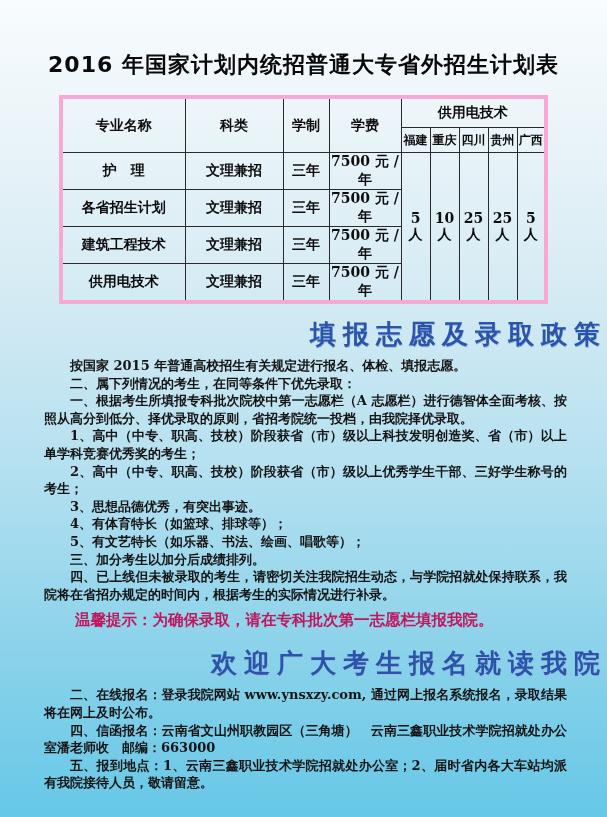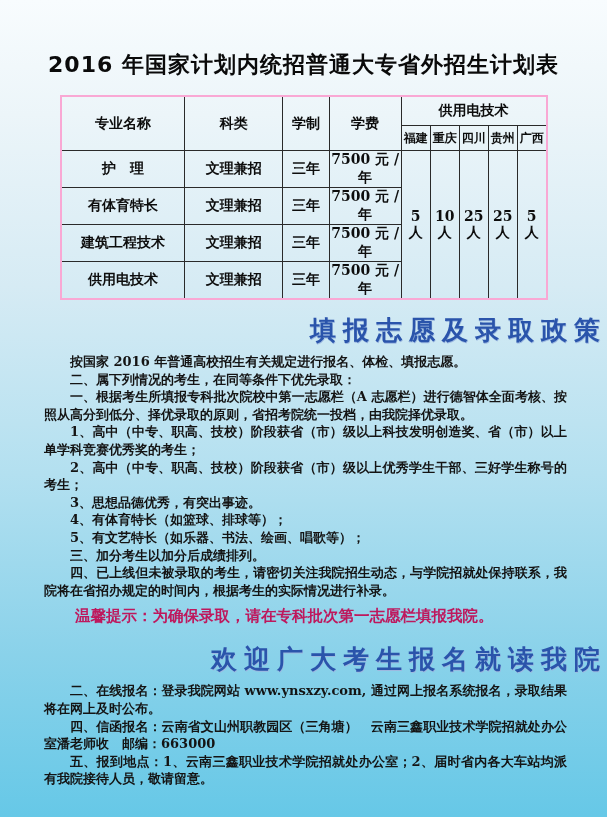--- a/index.html
+++ b/index.html
@@ -23,21 +23,21 @@
     font-size: 22px;
     letter-spacing: 1px;
     color: #0a0a0a;
   }
 
   table.plan {
     border-collapse: collapse;
     margin: 15px auto 0 auto;
     table-layout: fixed;
     width: 488px;
-    border: 2px solid #f9a8d4;
+    border: 4px solid #f9a8d4;
   }
   table.plan th, table.plan td {
     border: 1px solid #2a2a2a;
     text-align: center;
     vertical-align: middle;
     font-weight: bold;
     padding: 0;
     font-size: 14px;
     color: #0d0d0d;
     background: transparent;
@@ -120,21 +120,21 @@
         <td>文理兼招</td>
         <td>三年</td>
         <td>7500 元 / 年</td>
         <td class="count" rowspan="4">5 人</td>
         <td class="count" rowspan="4">10 人</td>
         <td class="count" rowspan="4">25 人</td>
         <td class="count" rowspan="4">25 人</td>
         <td class="count" rowspan="4">5 人</td>
       </tr>
       <tr class="body-row">
-        <td>有体育特长</td>
+        <td>各省招生计划</td>
         <td>文理兼招</td>
         <td>三年</td>
         <td>7500 元 / 年</td>
       </tr>
       <tr class="body-row">
         <td>建筑工程技术</td>
         <td>文理兼招</td>
         <td>三年</td>
         <td>7500 元 / 年</td>
       </tr>
@@ -143,21 +143,21 @@
         <td>文理兼招</td>
         <td>三年</td>
         <td>7500 元 / 年</td>
       </tr>
     </tbody>
   </table>
 
   <div class="sec-heading">填报志愿及录取政策</div>
 
   <div class="content">
-    <p>按国家 2016 年普通高校招生有关规定进行报名、体检、填报志愿。</p>
+    <p>按国家 2015 年普通高校招生有关规定进行报名、体检、填报志愿。</p>
     <p>二、属下列情况的考生，在同等条件下优先录取：</p>
     <p>一、根据考生所填报专科批次院校中第一志愿栏（A 志愿栏）进行德智体全面考核、按照从高分到低分、择优录取的原则，省招考院统一投档，由我院择优录取。</p>
     <p>1、高中（中专、职高、技校）阶段获省（市）级以上科技发明创造奖、省（市）以上单学科竞赛优秀奖的考生；</p>
     <p>2、高中（中专、职高、技校）阶段获省（市）级以上优秀学生干部、三好学生称号的考生；</p>
     <p>3、思想品德优秀，有突出事迹。</p>
     <p>4、有体育特长（如篮球、排球等）；</p>
     <p>5、有文艺特长（如乐器、书法、绘画、唱歌等）；</p>
     <p>三、加分考生以加分后成绩排列。</p>
     <p>四、已上线但未被录取的考生，请密切关注我院招生动态，与学院招就处保持联系，我院将在省招办规定的时间内，根据考生的实际情况进行补录。</p>
     <p class="tip">温馨提示：为确保录取，请在专科批次第一志愿栏填报我院。</p>

